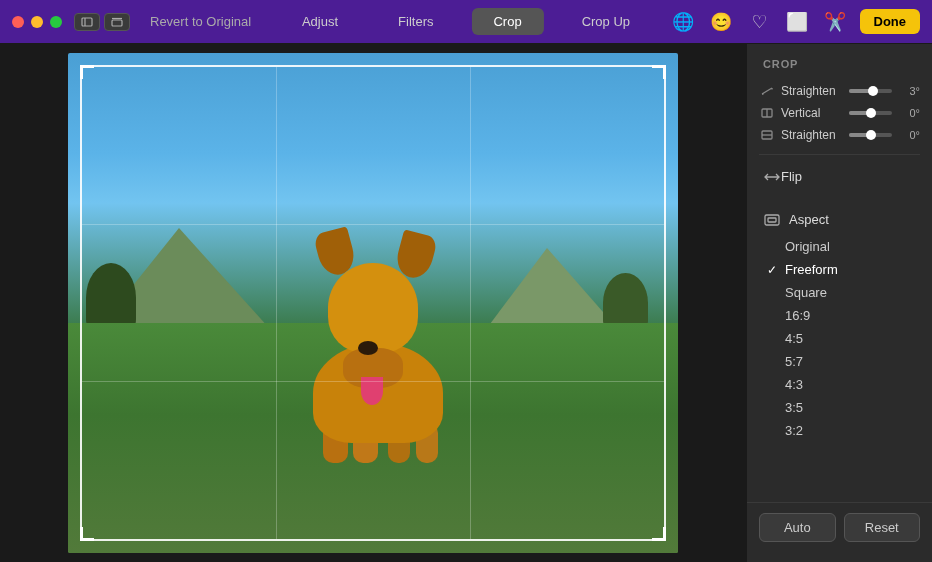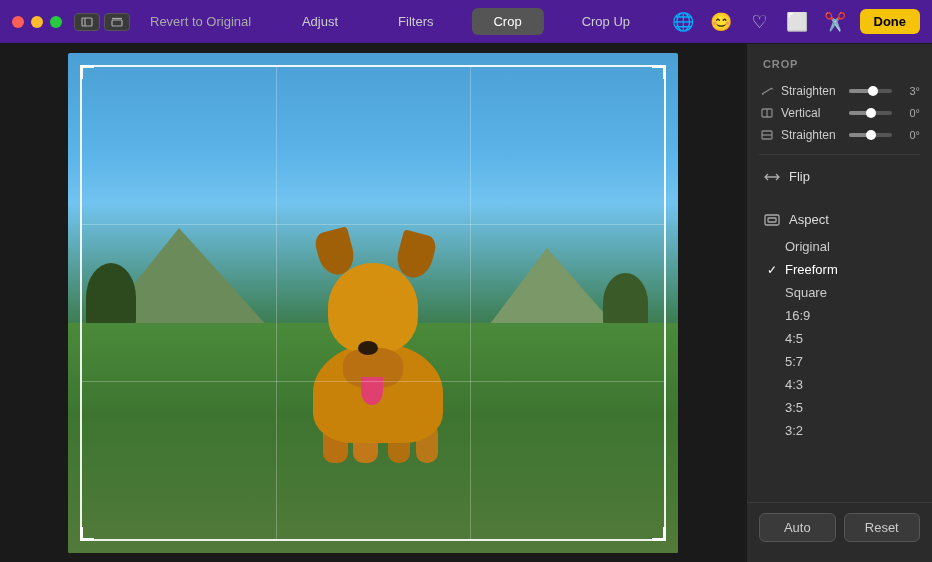--- a/index.html
+++ b/index.html
@@ -444,21 +444,20 @@
     .divider {
       height: 1px;
       background: #3a3a3a;
       margin: 8px 12px;
     }
 
     .action-row {
       display: flex;
       align-items: center;
       padding: 6px 16px;
-      gap: 8px;
       cursor: pointer;
     }
     .action-icon {
       color: #aaa;
       font-size: 14px;
       width: 18px;
       display: flex;
       align-items: center;
       justify-content: center;
     }

